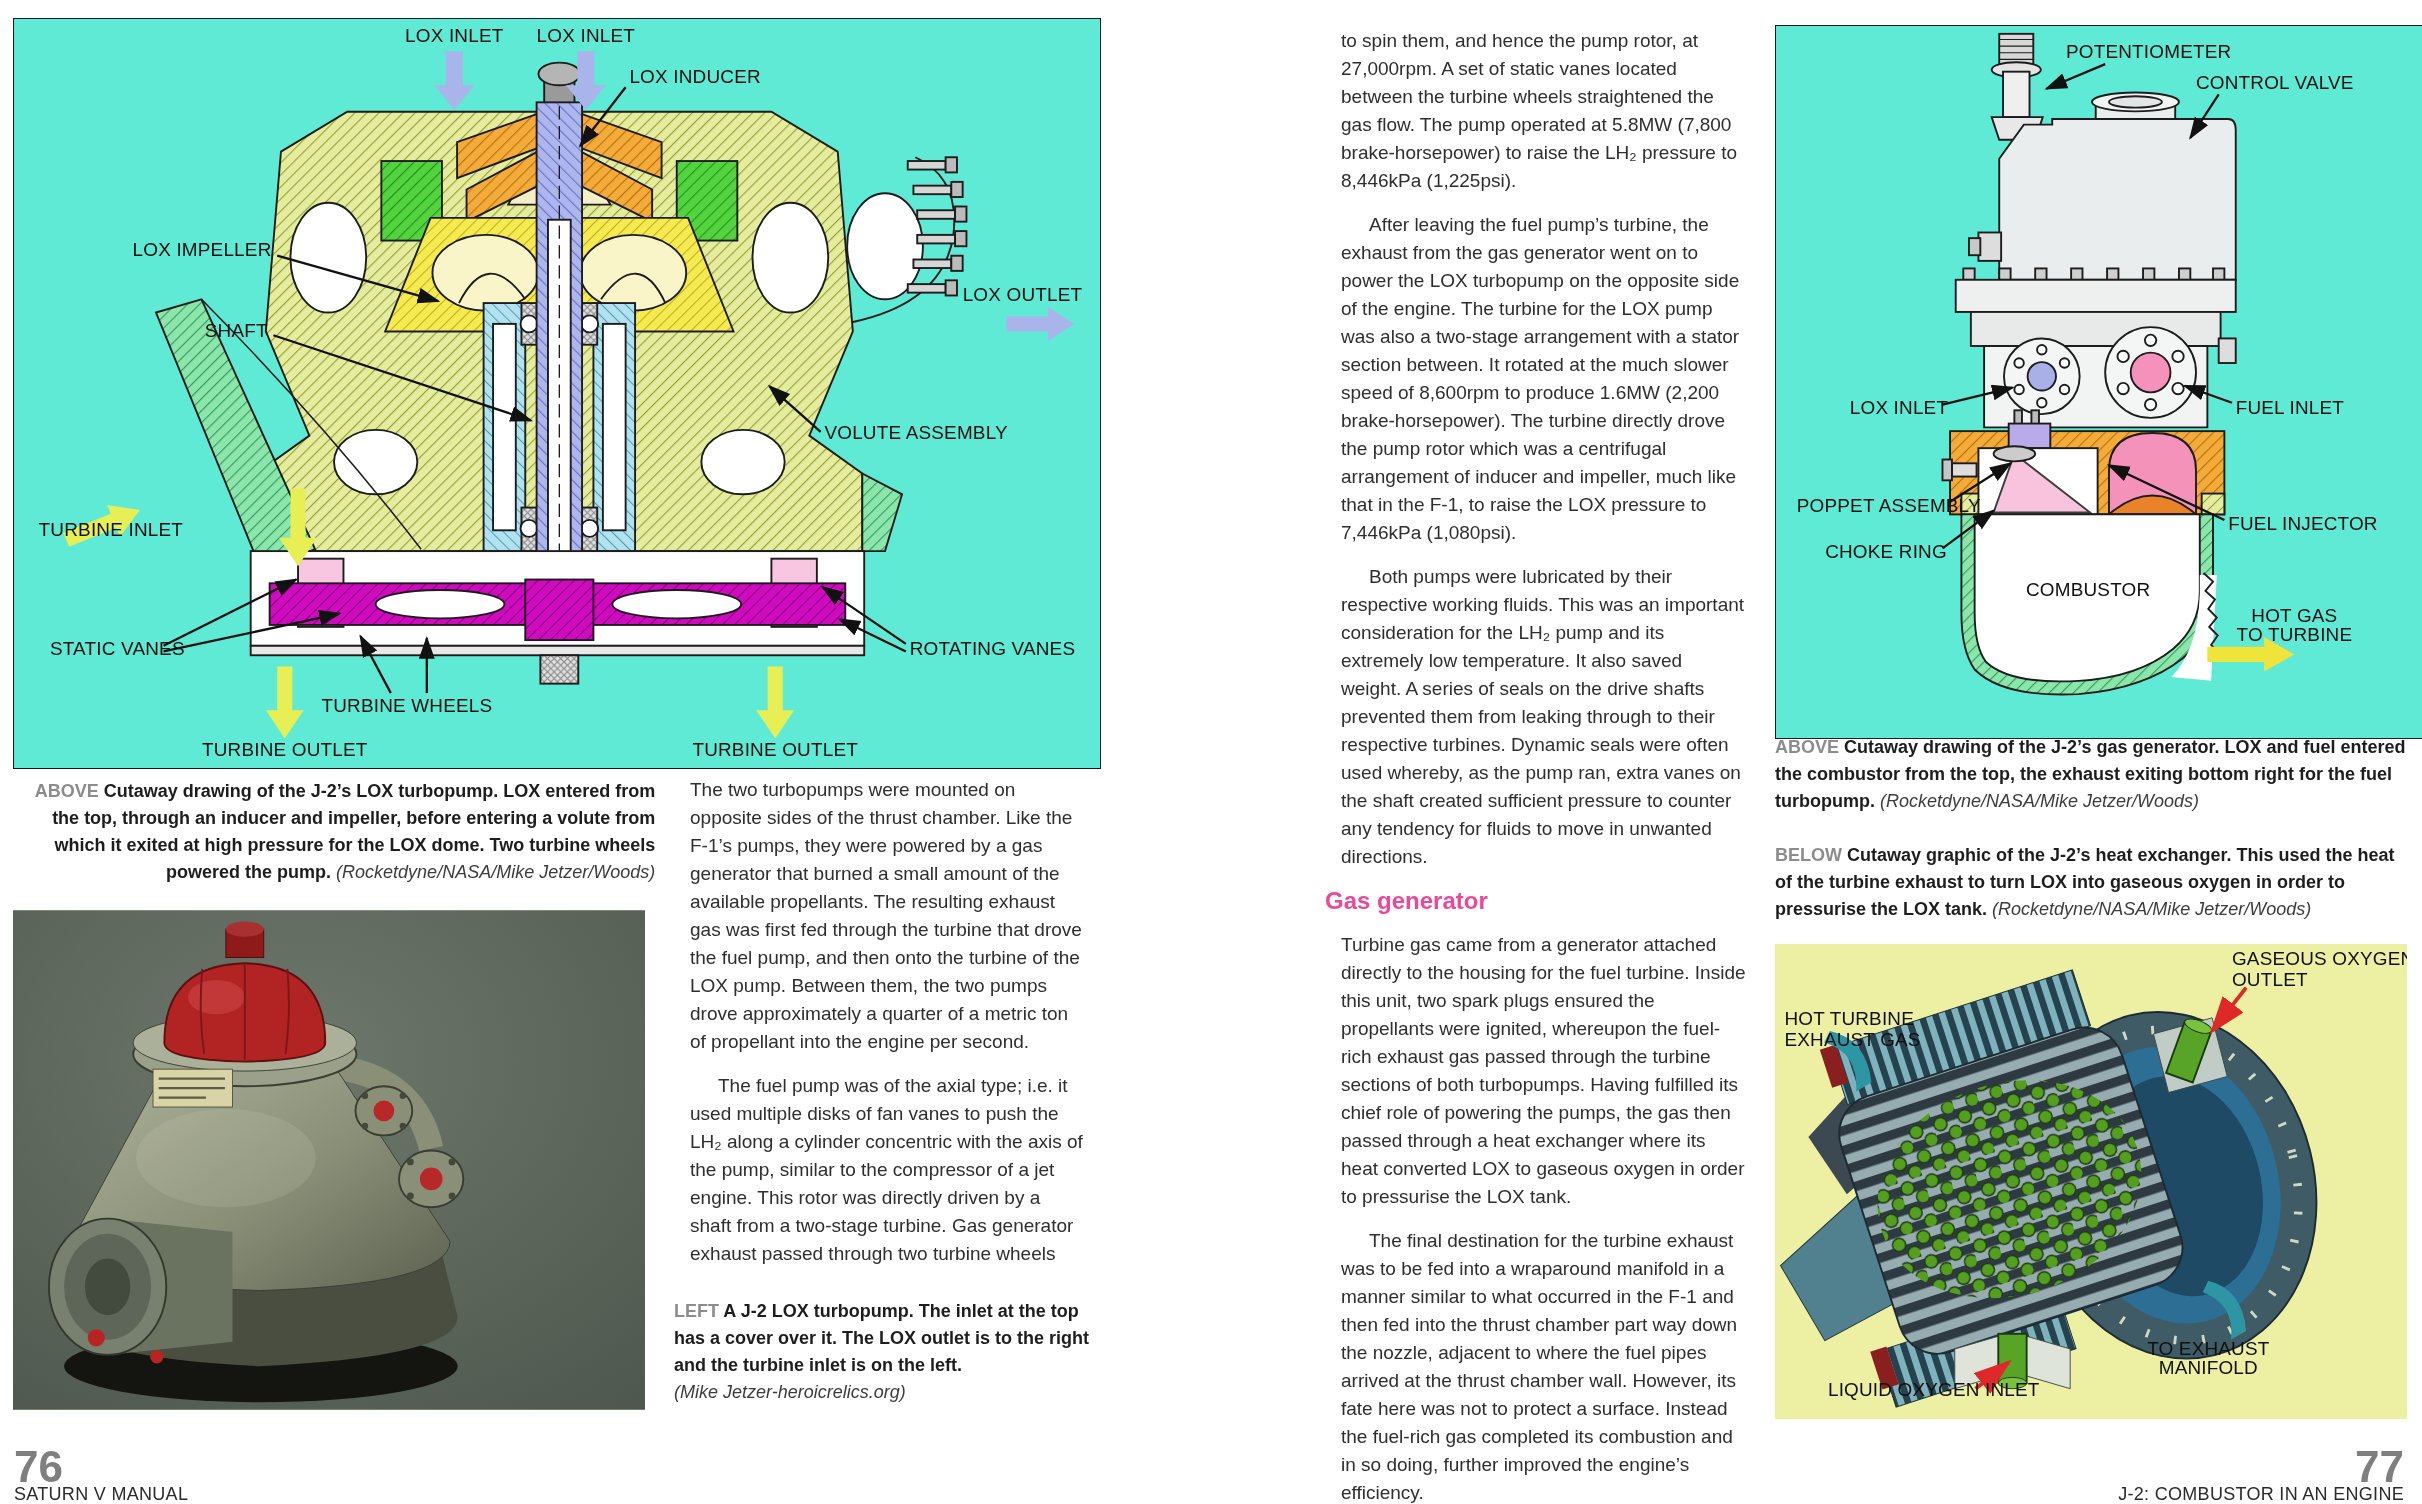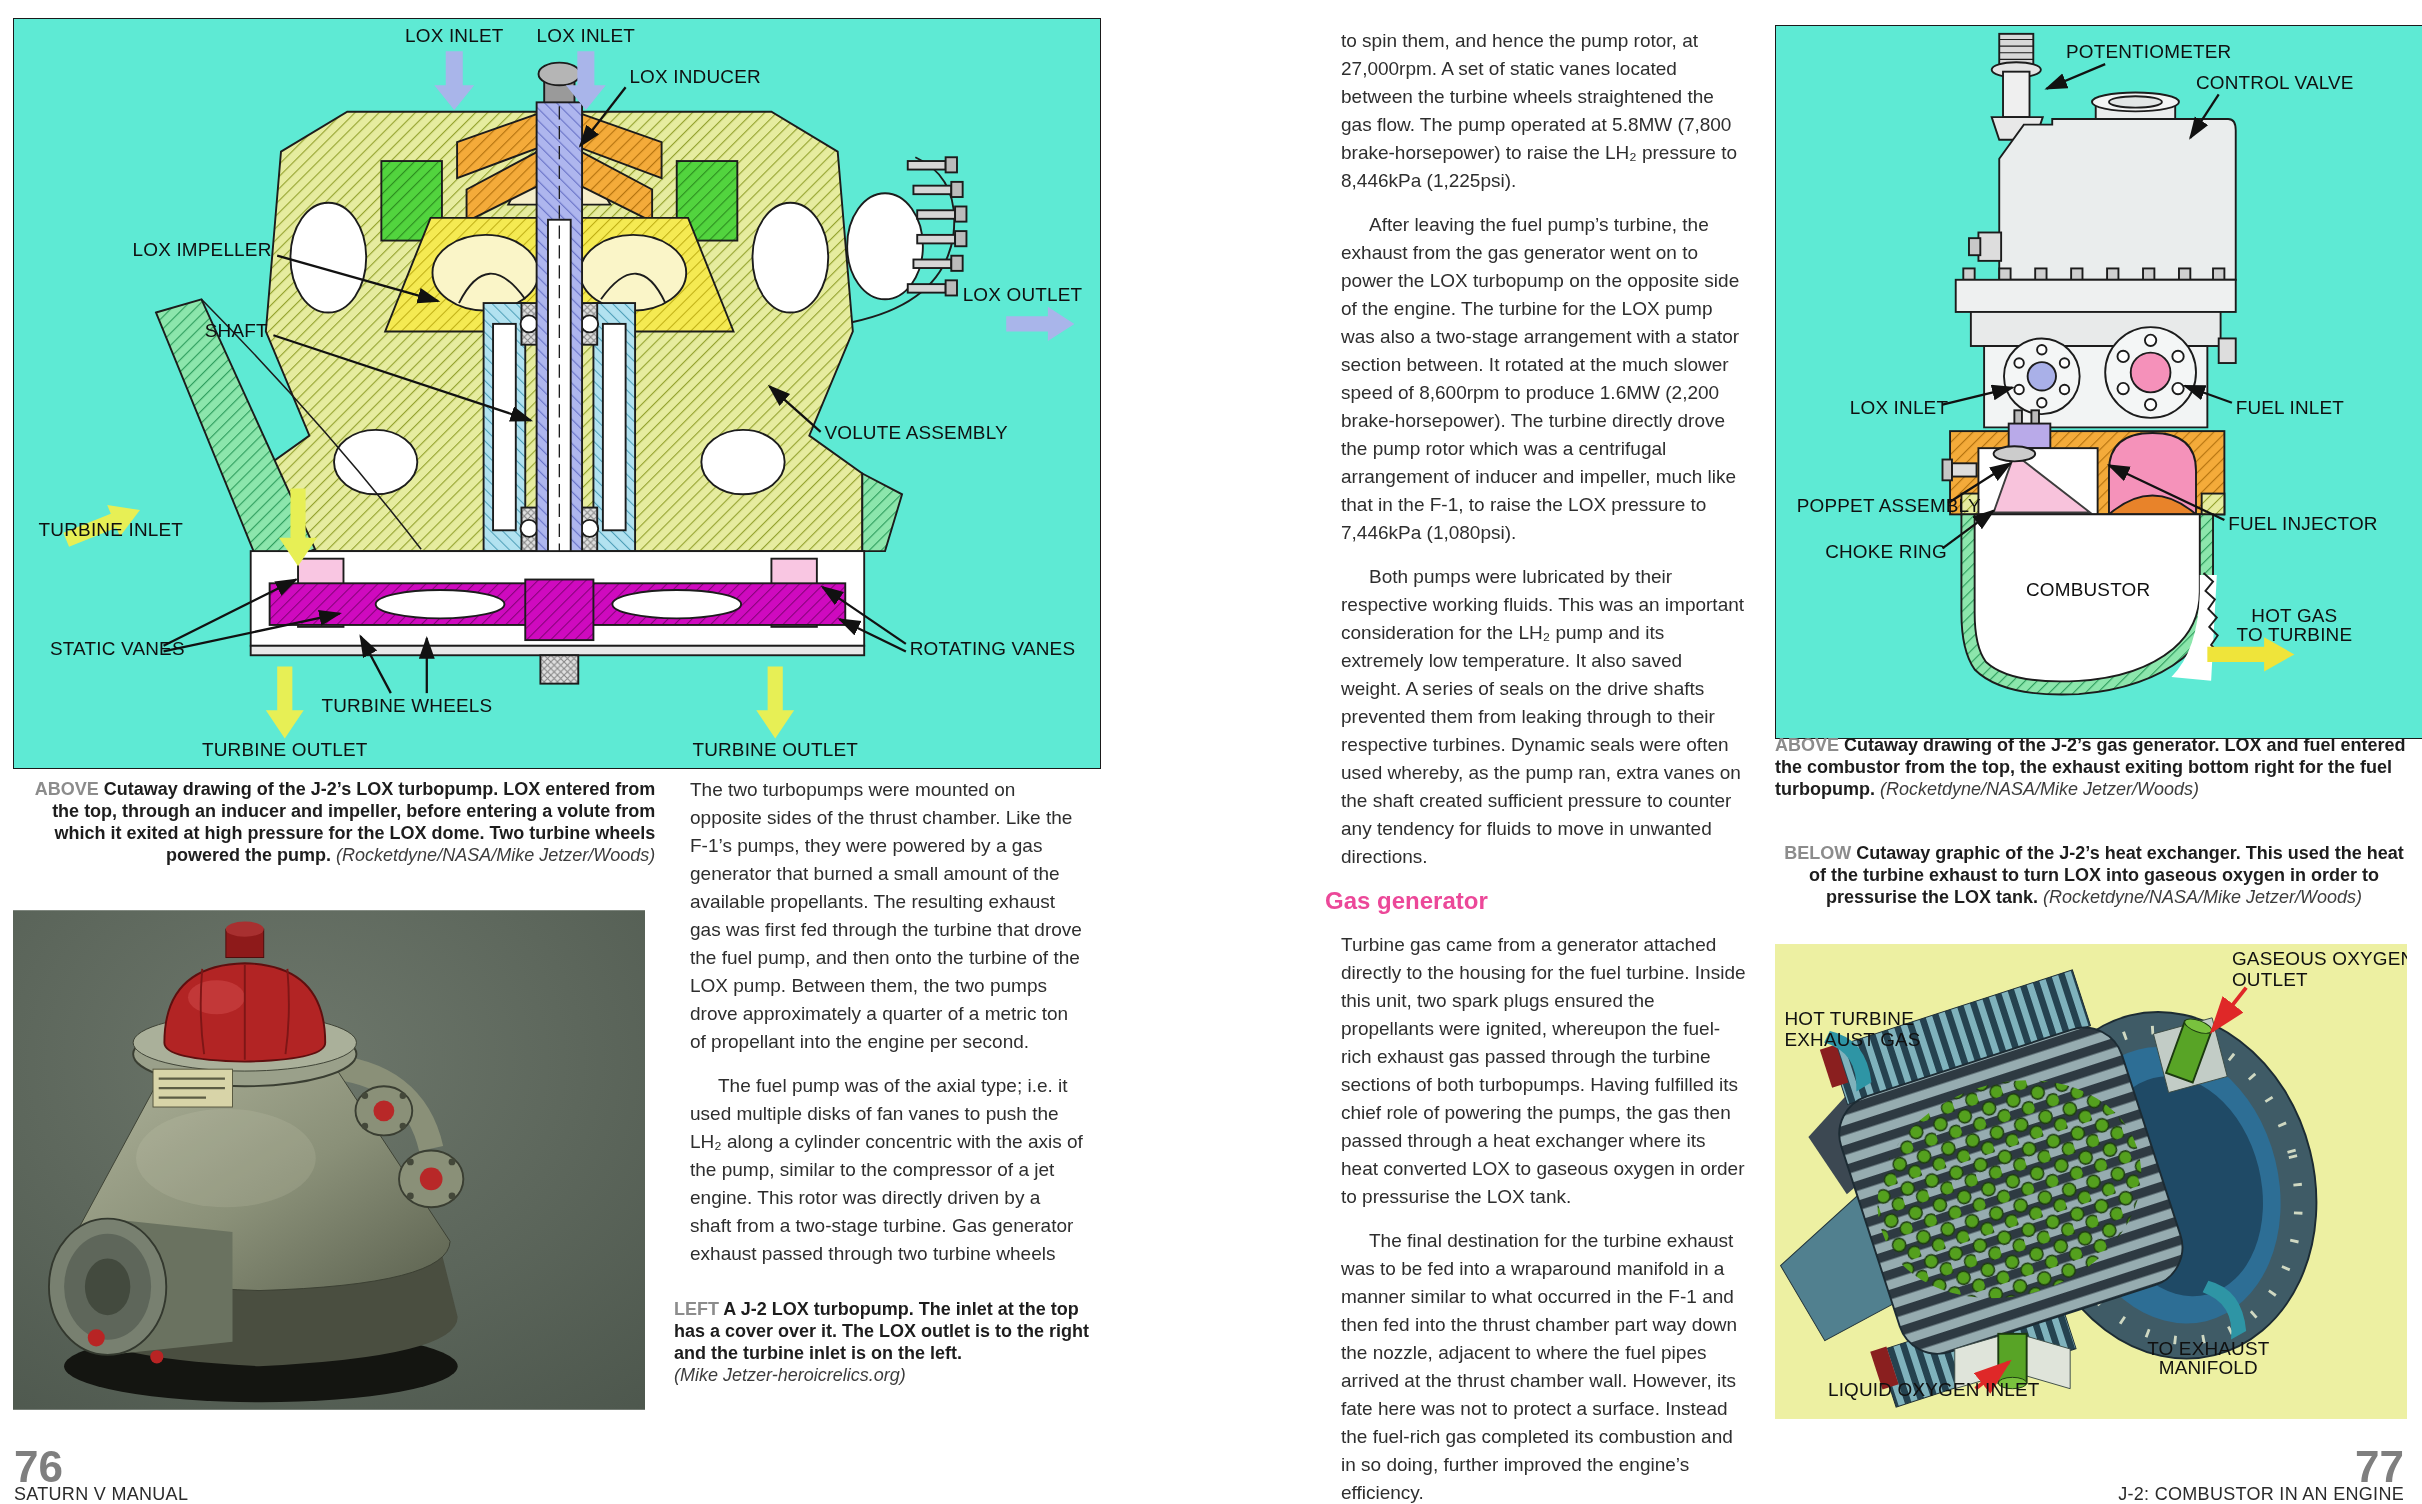--- a/index.html
+++ b/index.html
@@ -8,21 +8,21 @@
   .frame{position:absolute;background:#5eead4;border:1.9px solid #1a1a1a;box-sizing:border-box;margin-top:10px;}
   .imgbox{position:absolute;overflow:hidden;}
   svg text{font-family:"Liberation Sans", sans-serif;}
   .dlabel{font-size:20px;fill:#101010;font-weight:500;letter-spacing:.2px;}
   
   .col{position:absolute;font-size:19px;line-height:28px;color:#2e2e2e;text-align:left;}
   .col p{margin:16px;}
   .col p.ind{text-indent:28px;}
   .gg-head{font-size:24px;font-weight:bold;margin:7.6px 0 2.8px 0 !important;}
   
-  .cap{position:absolute;font-size:18px;line-height:22px;font-weight:bold;color:#1d1d1d;}
+  .cap{position:absolute;font-size:18px;line-height:27px;font-weight:bold;color:#1d1d1d;}
   .cap .tag{color:#8c8c8c;}
   .cap .credit{font-weight:normal;font-style:italic;color:#3c3c3c;}
   .cap.right-align{text-align:right;}
   .cap .credit.block{display:block;}
   
   .pgnum{position:absolute;font-size:44px;font-weight:bold;color:#7f7f7f;}
   .pglabel{position:absolute;font-size:18px;font-weight:normal;color:#2b2b2b;letter-spacing:0.3px;}
   .right-edge{text-align:right;}
 </style>
 </head>
@@ -409,21 +409,21 @@
       </g>
     </svg>
   </div>
 
   <div class="cap" style="left:1775px;top:734px;width:638px;">
     <span class="tag">ABOVE</span>
     <span>Cutaway drawing of the J-2’s gas generator. LOX and fuel entered the combustor from the top, the exhaust exiting bottom right for the fuel turbopump.</span>
     <span class="credit">(Rocketdyne/NASA/Mike Jetzer/Woods)</span>
   </div>
 
-  <div class="cap" style="left:1775px;top:842px;width:638px;text-align:center;">
+  <div class="cap" style="left:1775px;top:842px;width:638px;">
     <span class="tag">BELOW</span>
     <span>Cutaway graphic of the J-2’s heat exchanger. This used the heat of the turbine exhaust to turn LOX into gaseous oxygen in order to pressurise the LOX tank.</span>
     <span class="credit">(Rocketdyne/NASA/Mike Jetzer/Woods)</span>
   </div>
 
   <div class="imgbox" style="left:1775px;top:944px;width:632px;height:475px;">
     <svg width="632" height="475" viewBox="0 0 668 502">
       <defs>
         <pattern id="hStripe" width="20" height="20" patternUnits="userSpaceOnUse">
             <rect width="20" height="20" fill="#96acb0"></rect>

